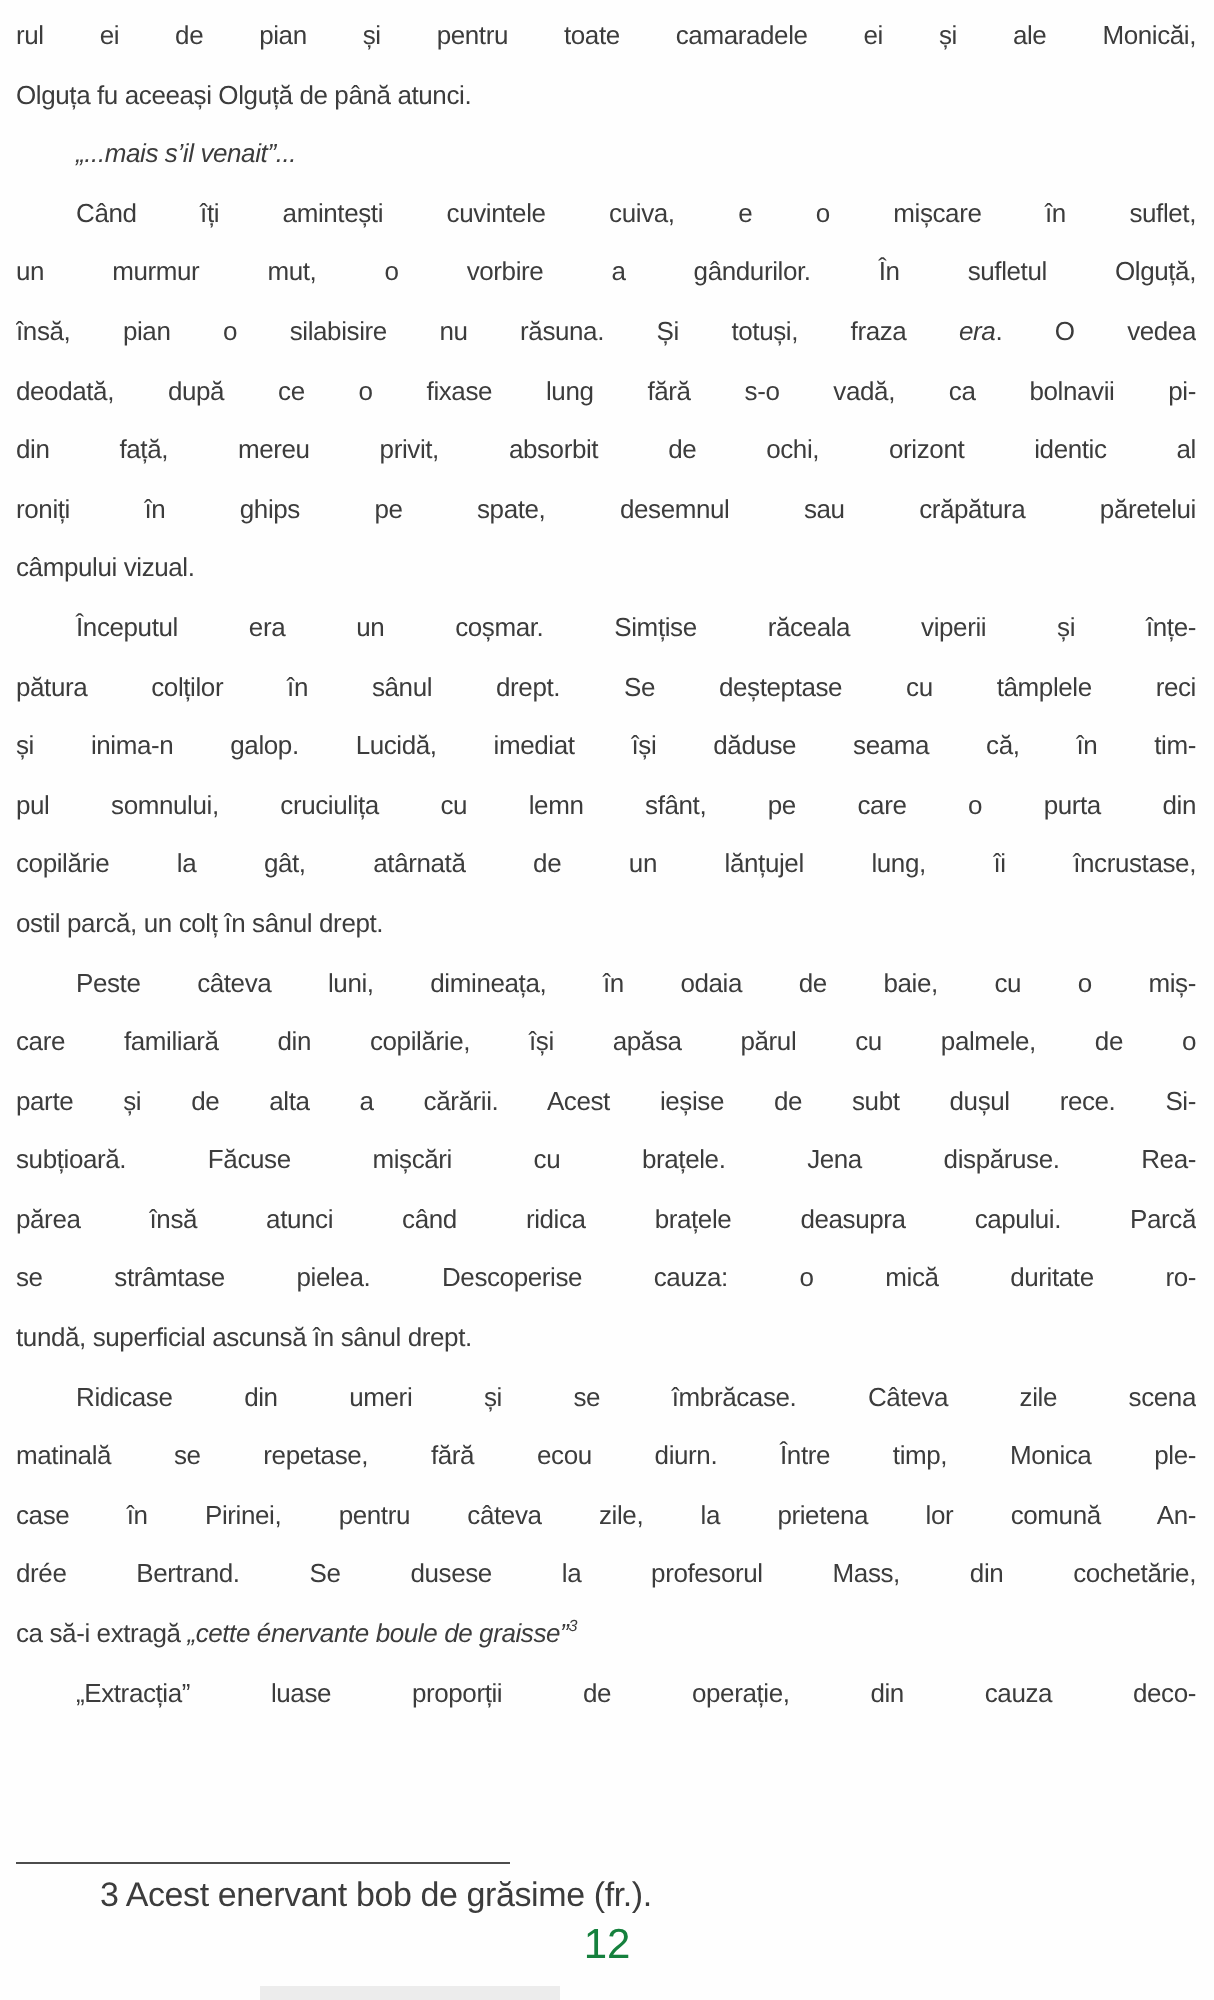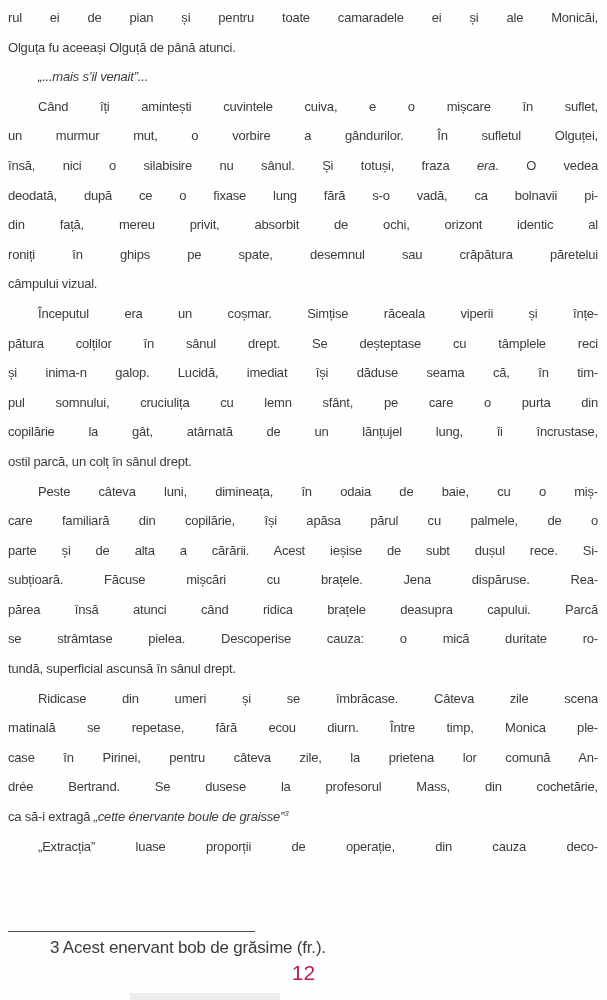--- a/index.html
+++ b/index.html
@@ -66,43 +66,43 @@
     line-height: 22px;
     color: #3c3c3c;
   }
   .page-number {
     position: absolute;
     top: 961px;
     left: 0;
     width: 100%;
     text-align: center;
     font-size: 21px;
-    color: #be185d;
+    color: #15803d;
   }
   .bottom-bar {
     position: absolute;
     top: 993px;
     left: 130px;
     width: 150px;
     height: 7px;
     background: #ececec;
   }
 </style>
 </head>
 <body>
 
 <div class="page">
 
   <div class="text-block">
       <div class="line"><span>rul ei de pian și pentru toate camaradele ei și ale Monicăi,</span></div>
       <div class="line last"><span>Olguța fu aceeași Olguță de până atunci.</span></div>
       <div class="line indent last"><span class="it">„...mais s’il venait”...</span></div>
       <div class="line indent"><span>Când îți amintești cuvintele cuiva, e o mișcare în suflet,</span></div>
-      <div class="line"><span>un murmur mut, o vorbire a gândurilor. În sufletul Olguței,</span></div>
-      <div class="line"><span>însă, nici o silabisire nu sânul. Și totuși, fraza </span><span class="it">era</span><span>. O vedea</span></div>
+      <div class="line"><span>un murmur mut, o vorbire a gândurilor. În sufletul Olguță,</span></div>
+      <div class="line"><span>însă, pian o silabisire nu răsuna. Și totuși, fraza </span><span class="it">era</span><span>. O vedea</span></div>
       <div class="line"><span>deodată, după ce o fixase lung fără s-o vadă, ca bolnavii pi-</span></div>
       <div class="line"><span>din față, mereu privit, absorbit de ochi, orizont identic al</span></div>
       <div class="line"><span>roniți în ghips pe spate, desemnul sau crăpătura păretelui</span></div>
       <div class="line last"><span>câmpului vizual.</span></div>
       <div class="line indent"><span>Începutul era un coșmar. Simțise răceala viperii și înțe-</span></div>
       <div class="line"><span>pătura colților în sânul drept. Se deșteptase cu tâmplele reci</span></div>
       <div class="line"><span>și inima-n galop. Lucidă, imediat își dăduse seama că, în tim-</span></div>
       <div class="line"><span>pul somnului, cruciulița cu lemn sfânt, pe care o purta din</span></div>
       <div class="line"><span>copilărie la gât, atârnată de un lănțujel lung, îi încrustase,</span></div>
       <div class="line last"><span>ostil parcă, un colț în sânul drept.</span></div>

